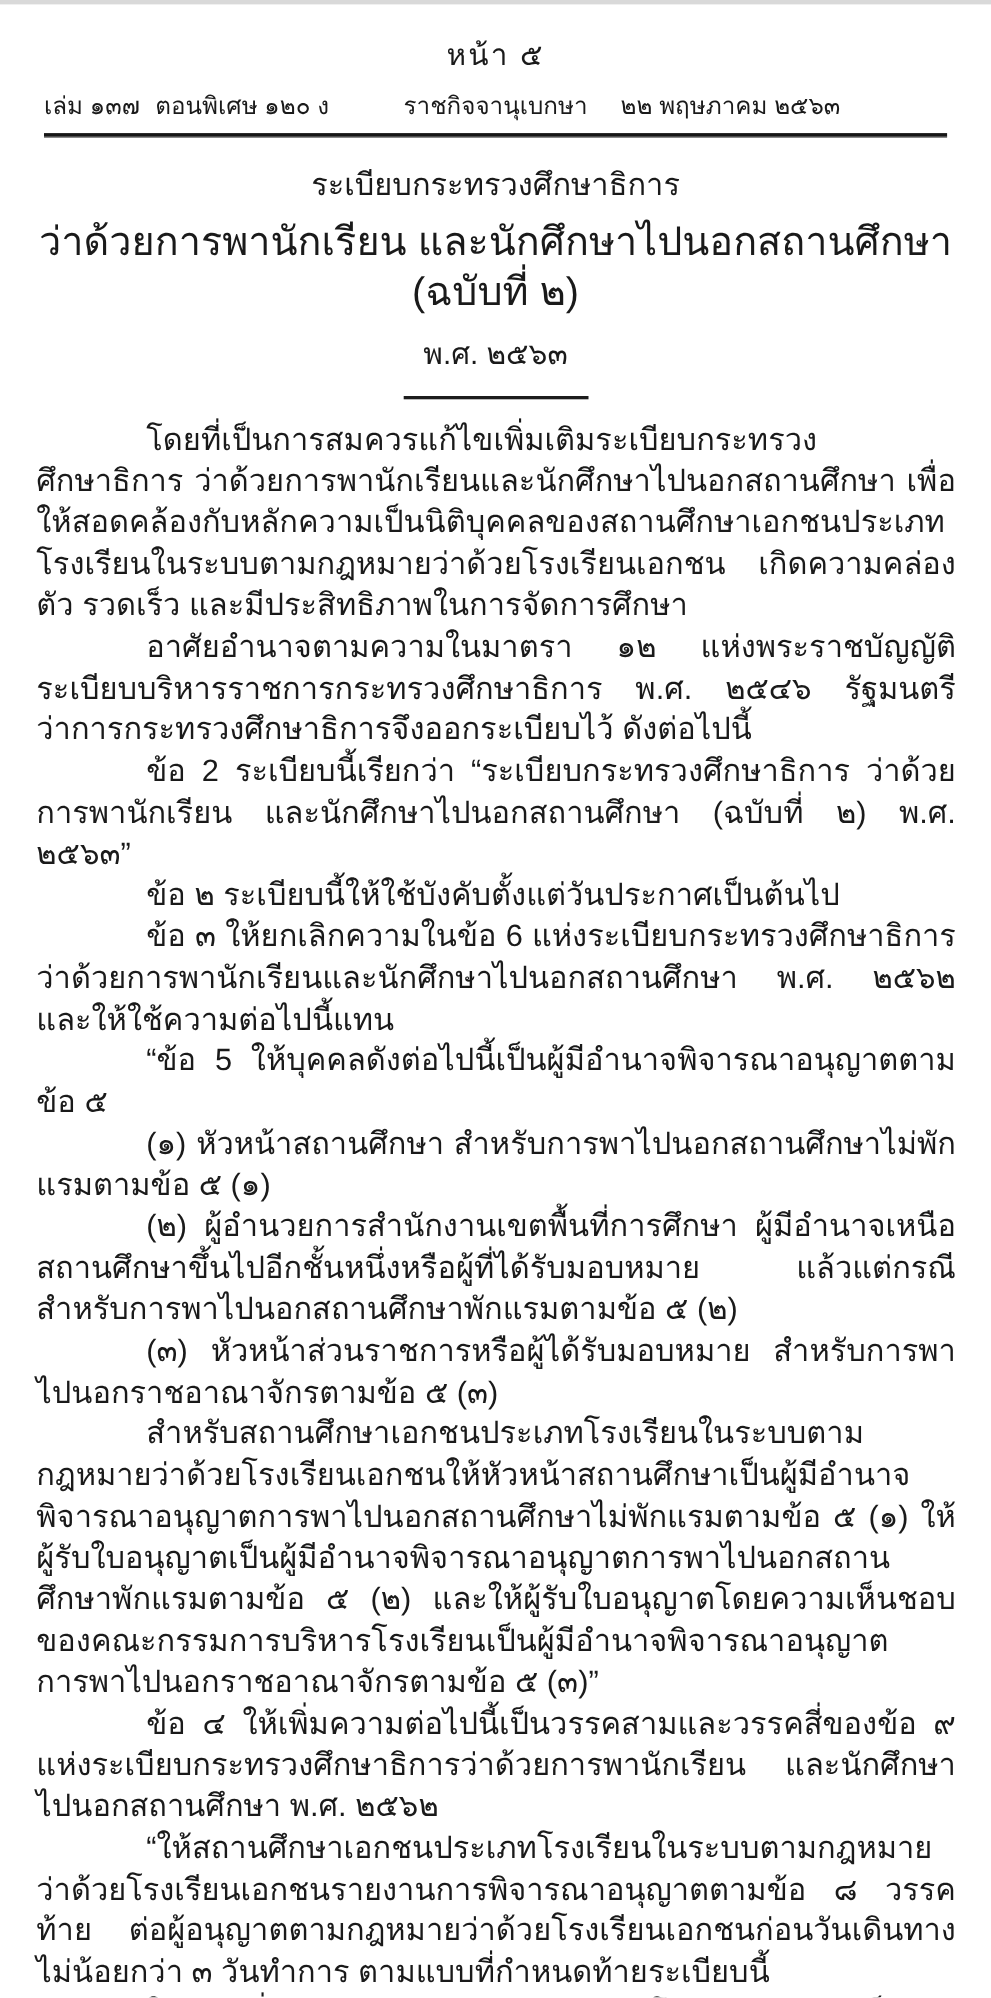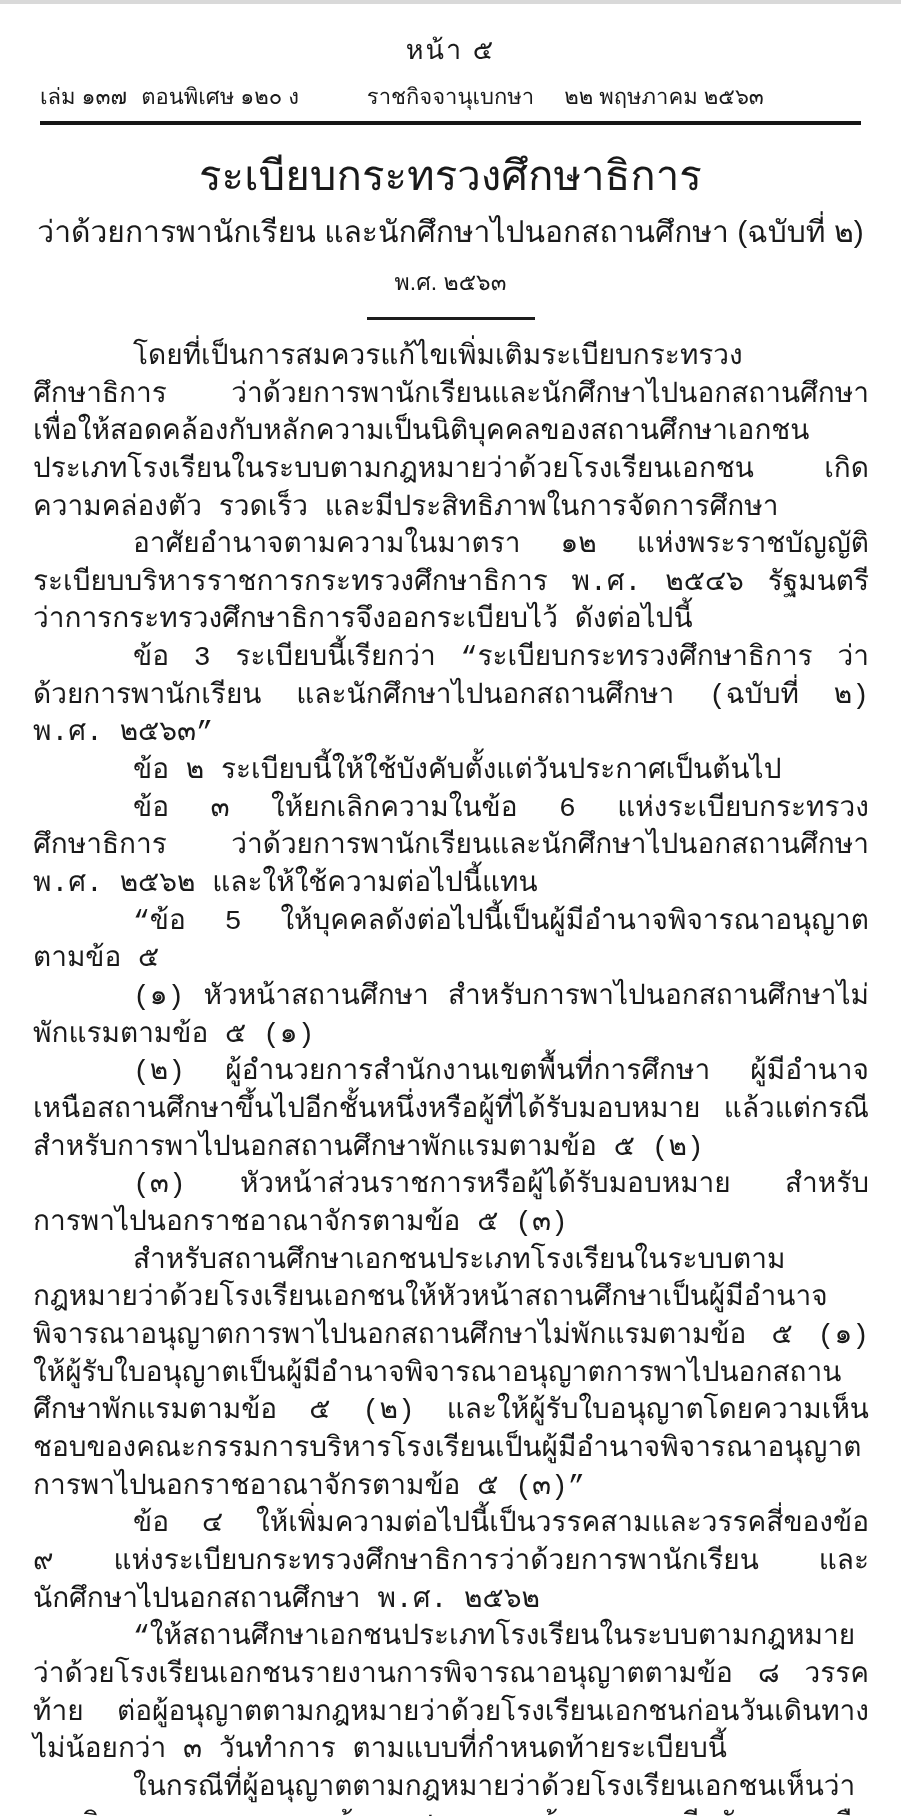--- a/index.html
+++ b/index.html
@@ -36,40 +36,39 @@
   .header-center { text-align: left; padding: 0 30px; white-space: nowrap; }
   .header-right { text-align: left; white-space: nowrap; }
   .header-rule {
     margin: 7px 40px 0 40px;
     height: 3px;
     border-top: 3px solid #161616;
     border-bottom: 1px solid #161616;
   }
   
   .title-block { margin-top: 26px; text-align: center; }
-  .doc-title { font-size: 42px; line-height: 1.2; }
-  .doc-subtitle { font-size: 30px; margin-top: 12px; line-height: 1.25; }
-  .doc-year { font-size: 23px; margin-top: 13px; }
+  .doc-title { font-size: 28px; line-height: 1.2; }
+  .doc-subtitle { font-size: 36px; margin-top: 12px; line-height: 1.25; }
+  .doc-year { font-size: 27px; margin-top: 13px; }
   .title-divider {
     width: 168px;
     height: 3px;
     background: #1d1d1d;
     margin: 17px auto 0 auto;
   }
   
   .doc-body {
     margin: 18px 32px 0 33px;
     font-size: 28px;
     line-height: 1.345;
     text-align: justify;
   }
   .doc-body p {
     text-indent: 100px;
     margin: 0;
-    font-family: Liberation Mono, monospace;
   }
 </style>
 </head>
 <body>
 
 <div class="page">
 
   <div class="header">
     <div class="page-no">หน้า ๕</div>
     <div class="header-row">
@@ -86,21 +85,21 @@
   <div class="title-block">
     <div class="doc-title">ระเบียบกระทรวงศึกษาธิการ</div>
     <div class="doc-subtitle">ว่าด้วยการพานักเรียน และนักศึกษาไปนอกสถานศึกษา (ฉบับที่ ๒)</div>
     <div class="doc-year">พ.ศ. ๒๕๖๓</div>
     <div class="title-divider"></div>
   </div>
 
   <div class="doc-body">
     <p>โดยที่เป็นการสมควรแก้ไขเพิ่มเติมระเบียบกระทรวงศึกษาธิการ ว่าด้วยการพานักเรียนและนักศึกษาไปนอกสถานศึกษา เพื่อให้สอดคล้องกับหลักความเป็นนิติบุคคลของสถานศึกษาเอกชนประเภทโรงเรียนในระบบตามกฎหมายว่าด้วยโรงเรียนเอกชน เกิดความคล่องตัว รวดเร็ว และมีประสิทธิภาพในการจัดการศึกษา</p>
     <p>อาศัยอำนาจตามความในมาตรา ๑๒ แห่งพระราชบัญญัติระเบียบบริหารราชการกระทรวงศึกษาธิการ พ.ศ. ๒๕๔๖ รัฐมนตรีว่าการกระทรวงศึกษาธิการจึงออกระเบียบไว้ ดังต่อไปนี้</p>
-    <p>ข้อ 3 ระเบียบนี้เรียกว่า “ระเบียบกระทรวงศึกษาธิการ ว่าด้วยการพานักเรียน และนักศึกษาไปนอกสถานศึกษา (ฉบับที่ ๒) พ.ศ. ๒๕๖๓”</p>
+    <p>ข้อ 2 ระเบียบนี้เรียกว่า “ระเบียบกระทรวงศึกษาธิการ ว่าด้วยการพานักเรียน และนักศึกษาไปนอกสถานศึกษา (ฉบับที่ ๒) พ.ศ. ๒๕๖๓”</p>
     <p>ข้อ ๒ ระเบียบนี้ให้ใช้บังคับตั้งแต่วันประกาศเป็นต้นไป</p>
     <p>ข้อ ๓ ให้ยกเลิกความในข้อ 6 แห่งระเบียบกระทรวงศึกษาธิการ ว่าด้วยการพานักเรียนและนักศึกษาไปนอกสถานศึกษา พ.ศ. ๒๕๖๒ และให้ใช้ความต่อไปนี้แทน</p>
     <p>“ข้อ 5 ให้บุคคลดังต่อไปนี้เป็นผู้มีอำนาจพิจารณาอนุญาตตามข้อ ๕</p>
     <p>(๑) หัวหน้าสถานศึกษา สำหรับการพาไปนอกสถานศึกษาไม่พักแรมตามข้อ ๕ (๑)</p>
     <p>(๒) ผู้อำนวยการสำนักงานเขตพื้นที่การศึกษา ผู้มีอำนาจเหนือสถานศึกษาขึ้นไปอีกชั้นหนึ่งหรือผู้ที่ได้รับมอบหมาย แล้วแต่กรณี สำหรับการพาไปนอกสถานศึกษาพักแรมตามข้อ ๕ (๒)</p>
     <p>(๓) หัวหน้าส่วนราชการหรือผู้ได้รับมอบหมาย สำหรับการพาไปนอกราชอาณาจักรตามข้อ ๕ (๓)</p>
     <p>สำหรับสถานศึกษาเอกชนประเภทโรงเรียนในระบบตามกฎหมายว่าด้วยโรงเรียนเอกชนให้หัวหน้าสถานศึกษาเป็นผู้มีอำนาจพิจารณาอนุญาตการพาไปนอกสถานศึกษาไม่พักแรมตามข้อ ๕ (๑) ให้ผู้รับใบอนุญาตเป็นผู้มีอำนาจพิจารณาอนุญาตการพาไปนอกสถานศึกษาพักแรมตามข้อ ๕ (๒) และให้ผู้รับใบอนุญาตโดยความเห็นชอบของคณะกรรมการบริหารโรงเรียนเป็นผู้มีอำนาจพิจารณาอนุญาตการพาไปนอกราชอาณาจักรตามข้อ ๕ (๓)”</p>
     <p>ข้อ ๔ ให้เพิ่มความต่อไปนี้เป็นวรรคสามและวรรคสี่ของข้อ ๙ แห่งระเบียบกระทรวงศึกษาธิการว่าด้วยการพานักเรียน และนักศึกษาไปนอกสถานศึกษา พ.ศ. ๒๕๖๒</p>
     <p>“ให้สถานศึกษาเอกชนประเภทโรงเรียนในระบบตามกฎหมายว่าด้วยโรงเรียนเอกชนรายงานการพิจารณาอนุญาตตามข้อ ๘ วรรคท้าย ต่อผู้อนุญาตตามกฎหมายว่าด้วยโรงเรียนเอกชนก่อนวันเดินทางไม่น้อยกว่า ๓ วันทำการ ตามแบบที่กำหนดท้ายระเบียบนี้</p>
     <p>ในกรณีที่ผู้อนุญาตตามกฎหมายว่าด้วยโรงเรียนเอกชนเห็นว่า การพิจารณาอนุญาตตามข้อ ๘ วรรคท้าย อาจมีภยันตรายหรือเหตุการณ์อันกระทบต่อสวัสดิภาพของนักเรียนหรือการจัดการศึกษาให้แก่นักเรียน หรือสถานที่ที่จะเดินทางไปนอกสถานศึกษาหรือสถานที่พักแรมมีสภาพขัดต่อสุขลักษณะหรืออนามัย หรือมีเหตุอื่นอันอาจเป็นภยันตรายต่อนักเรียน ให้ผู้อนุญาตตามกฎหมายว่าด้วยโรงเรียนเอกชนมีอำนาจสั่งให้ระงับ ยับยั้ง แก้ไขเปลี่ยนแปลง หรือยกเลิกการพิจารณาอนุญาตตามข้อ ๘ วรรคท้ายได้ตามที่เห็นสมควร”</p>

